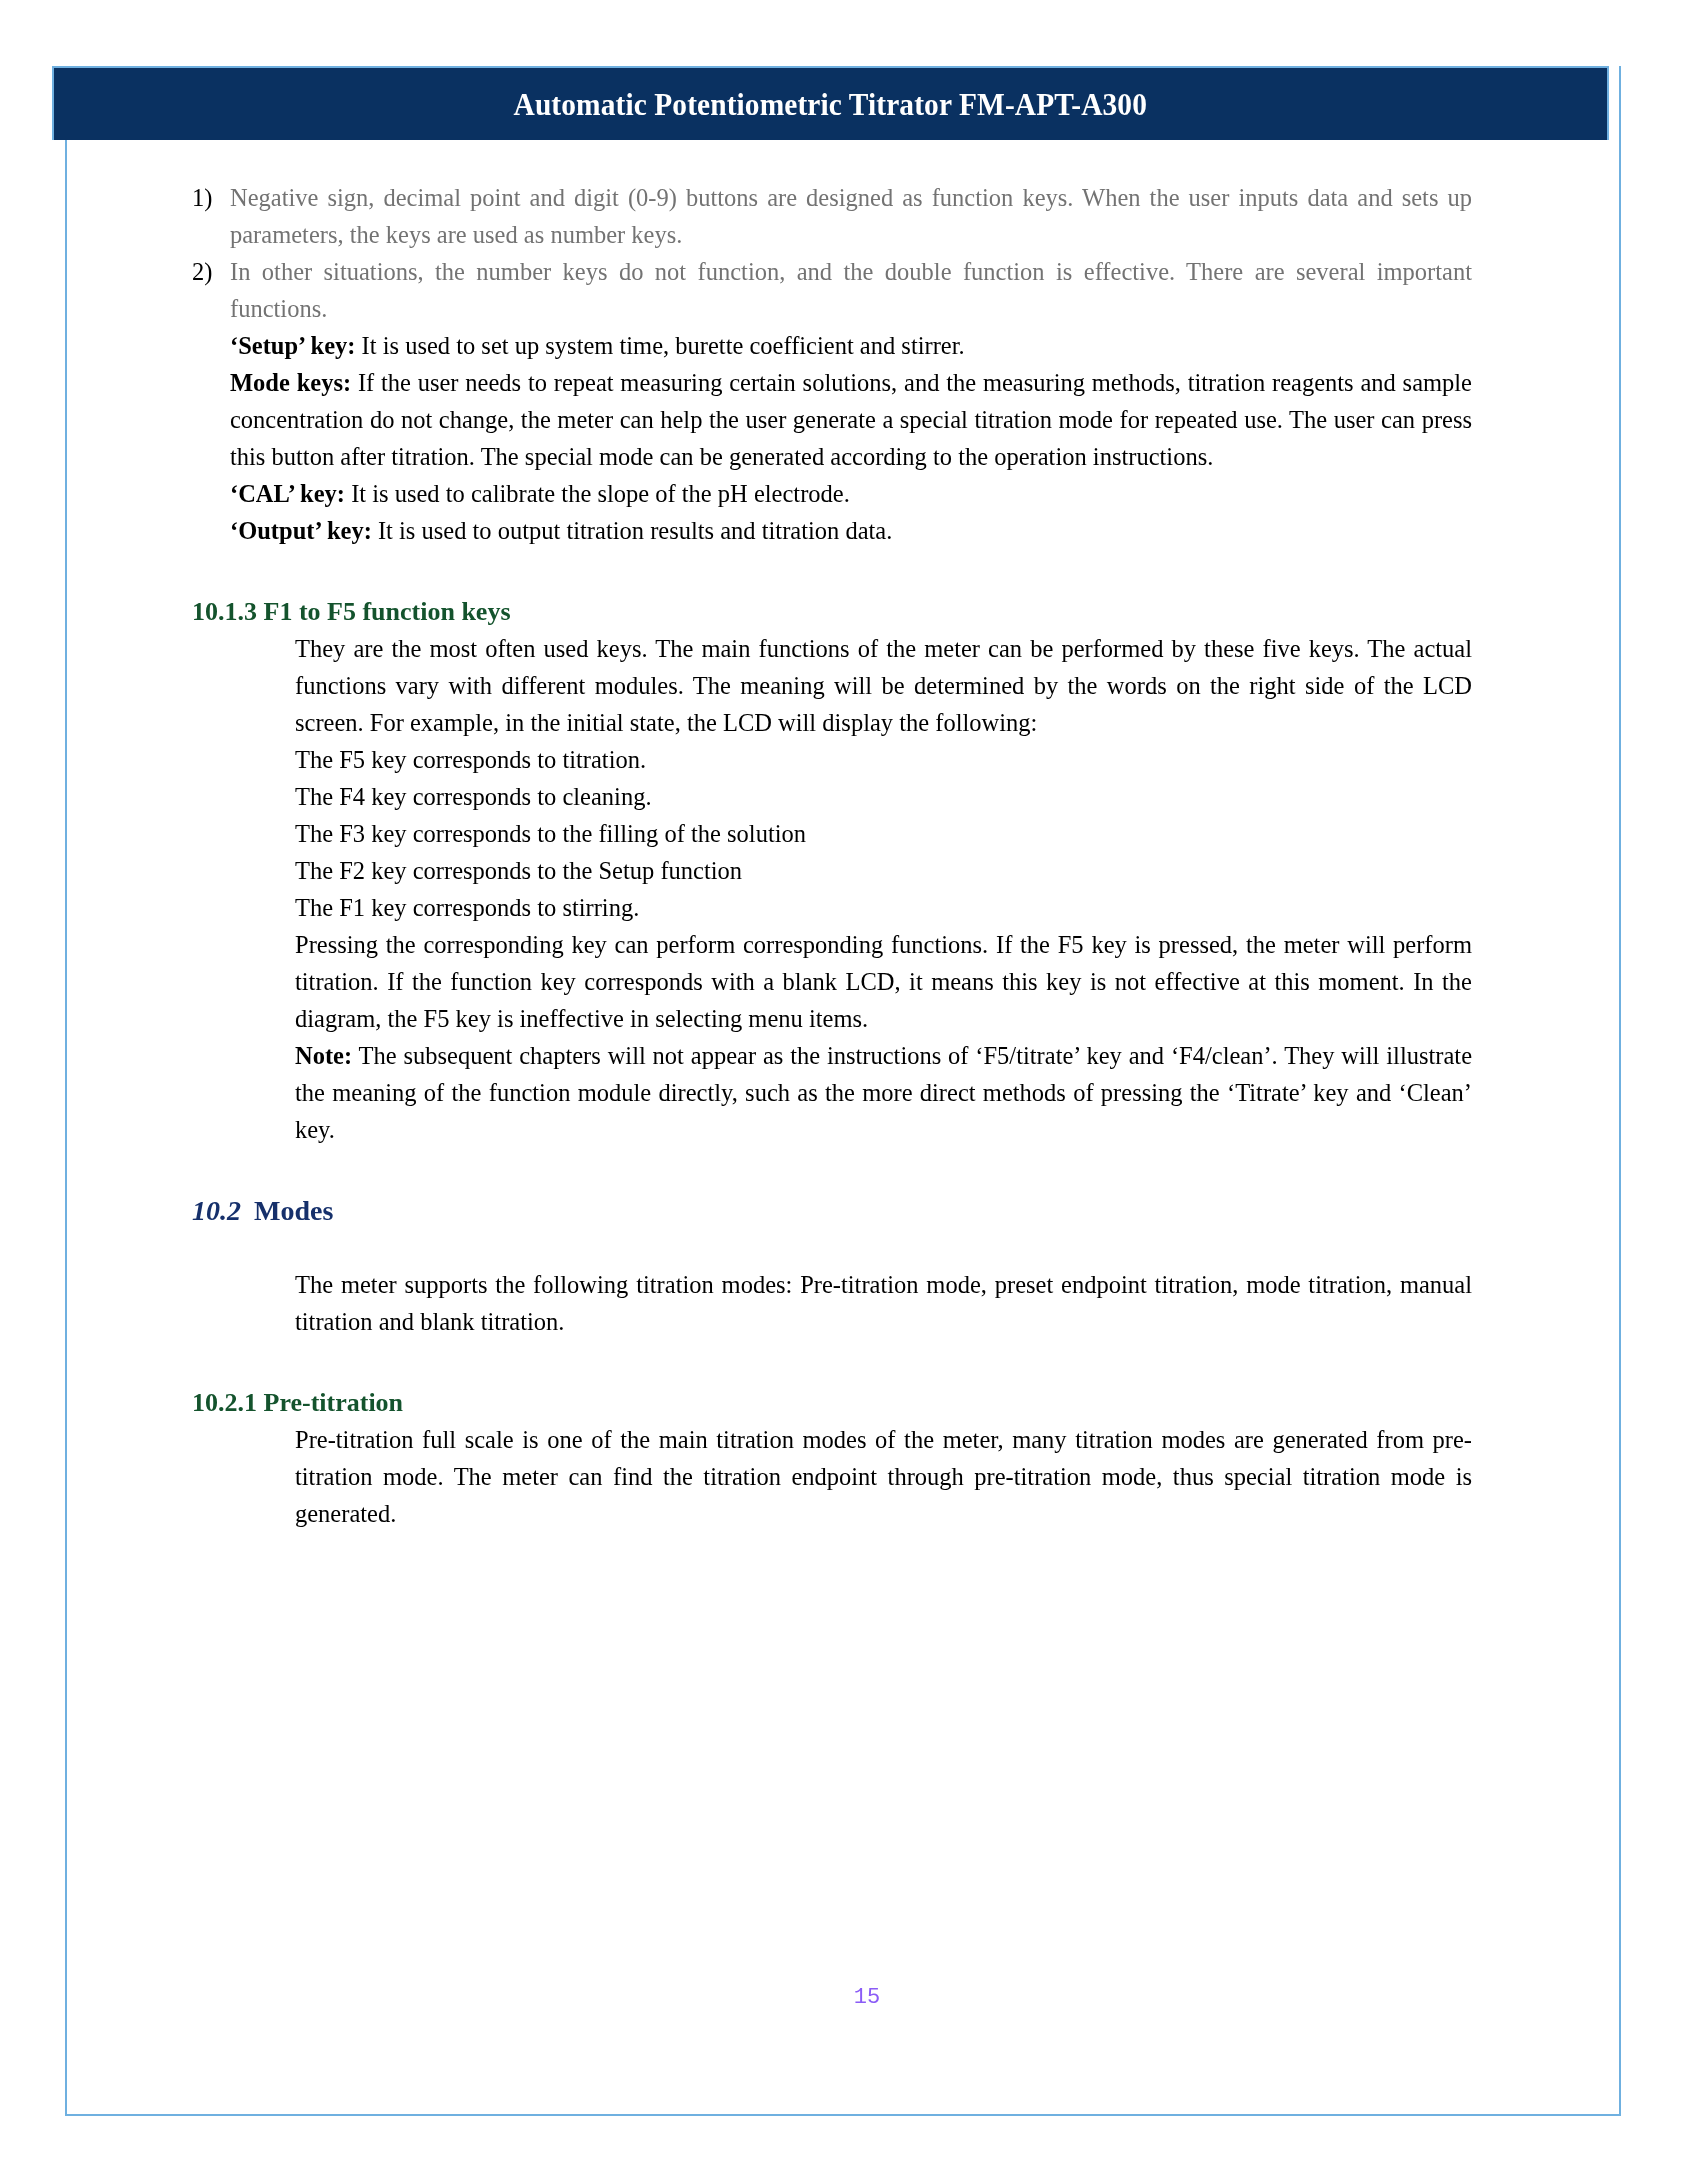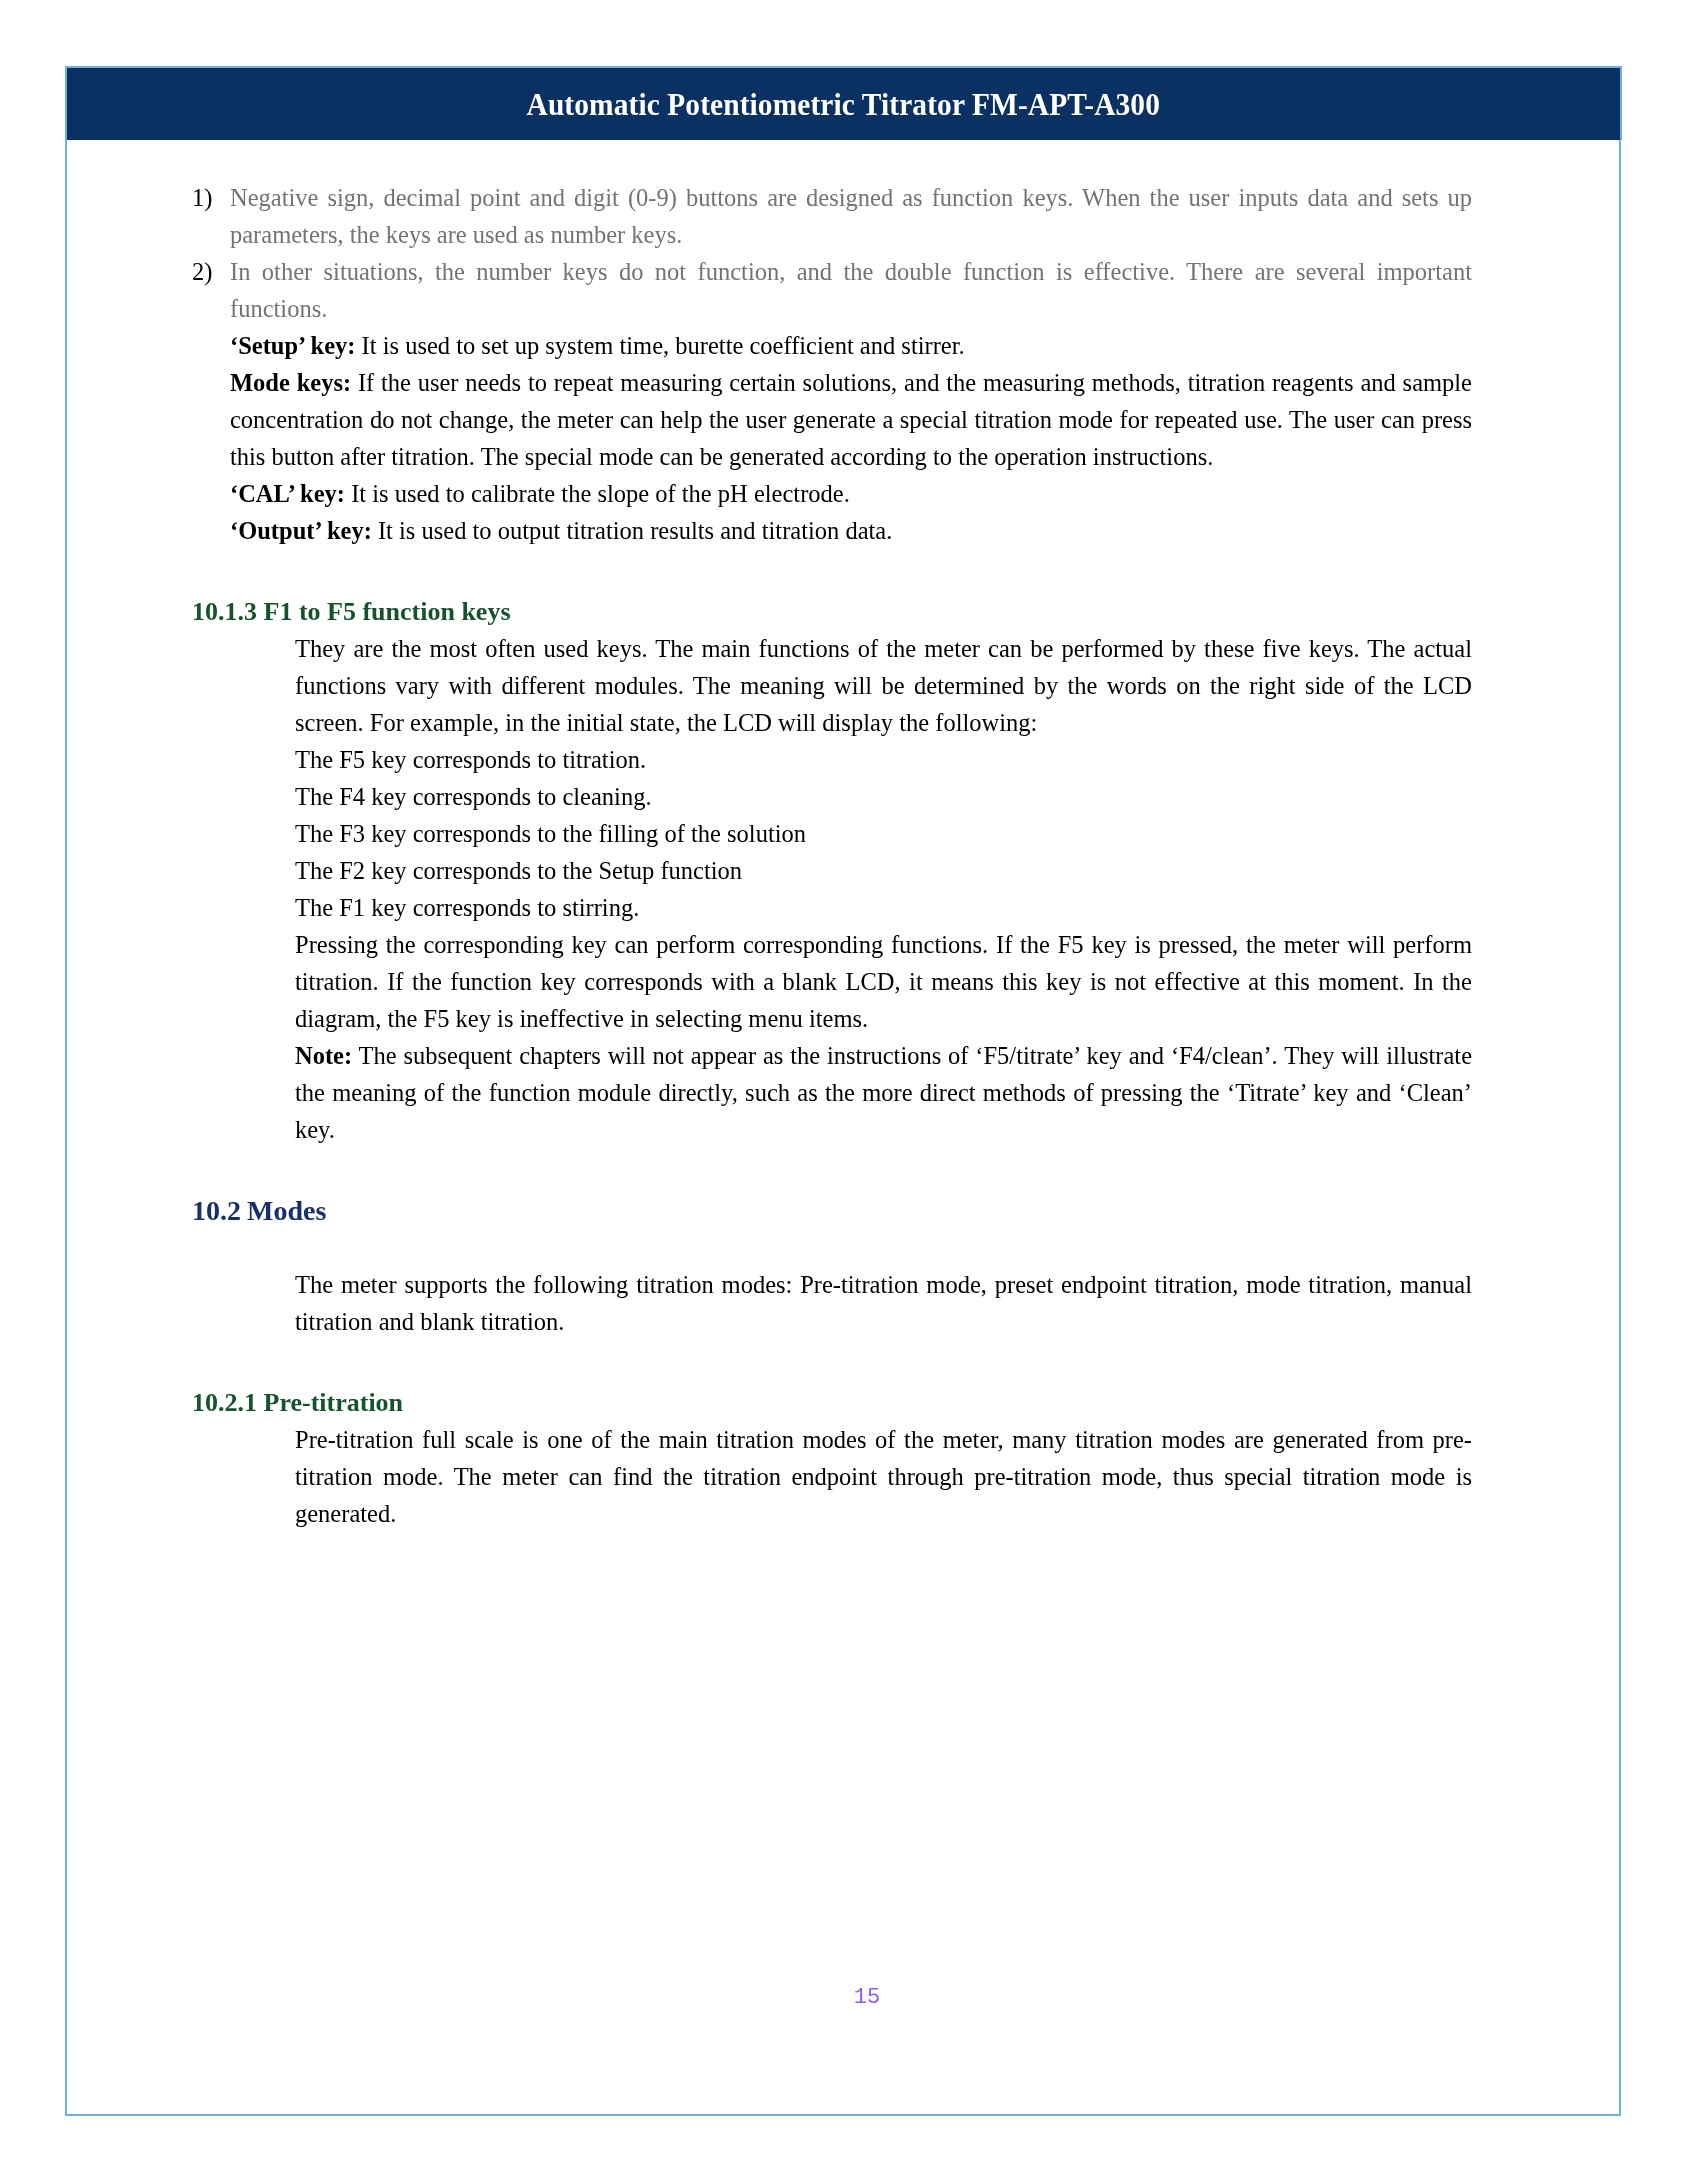--- a/index.html
+++ b/index.html
@@ -25,21 +25,21 @@
     height: 2050px;     
     box-sizing: border-box;
     border: 2.6px solid #6FB0E0;
     border-top: none;
     background: #ffffff;
   }
 
   
   .doc-header {
     position: absolute;
-    left: 65px;
+    left: 52px;
     top: 66px;
     width: 1557px;
     height: 74px;
     box-sizing: border-box;
     background: #0A3161;
     border-top: 2.6px solid #6FB0E0;
     border-left: 2.6px solid #6FB0E0;
     border-right: 2.6px solid #6FB0E0;
     display: flex;
     align-items: center;
@@ -125,21 +125,21 @@
   }
   .h2 {
     font-family: "Liberation Serif", "DejaVu Serif", serif;
     font-weight: bold;
     font-size: 28px;
     line-height: 37px;
     margin: 0;
     color: #16306B;
     white-space: nowrap;
   }
-  .h2 .h2-num { margin-right: 6px; }
+  .h2 .h2-num { margin-right: 13px; font-style: italic; }
   .spacer-md { height: 37px; }
   .spacer-lg { height: 44px; }
 
   
   .page-number {
     position: absolute;
     left: 0;
     right: 0;
     top: 1985px;
     text-align: center;

